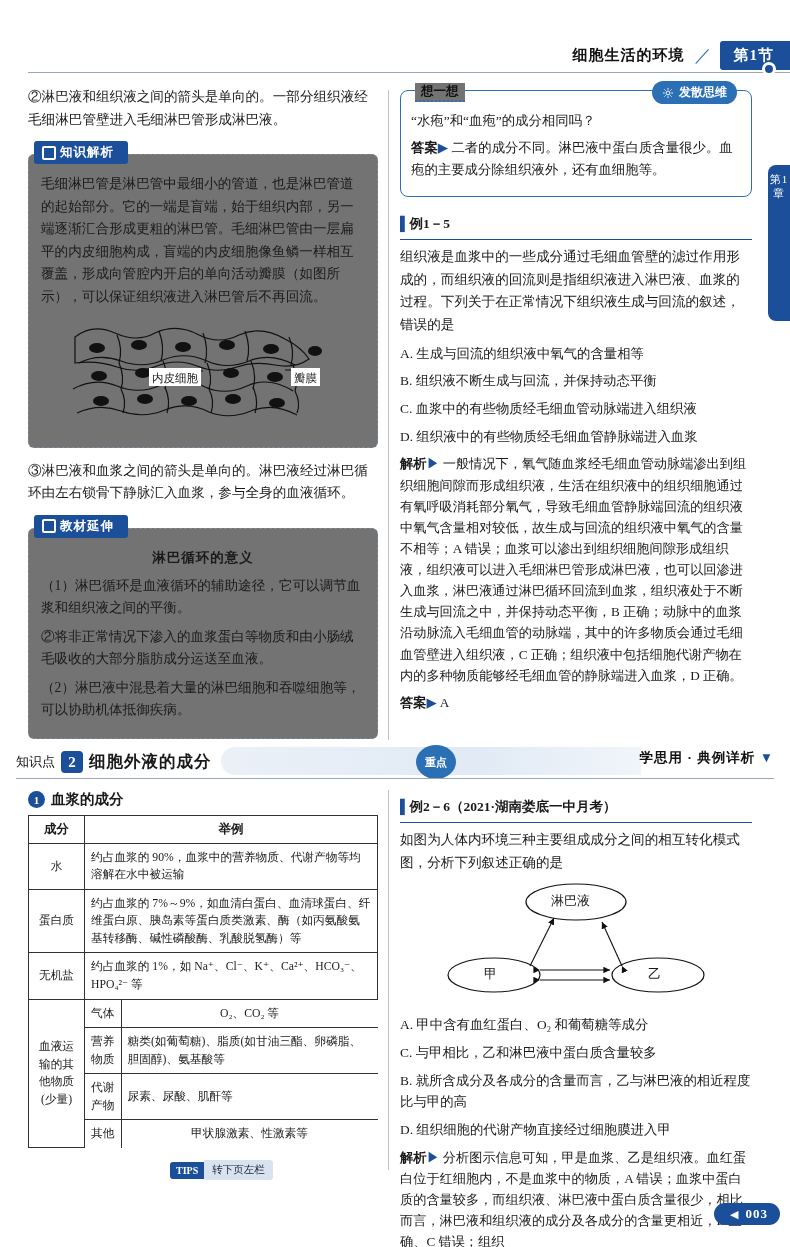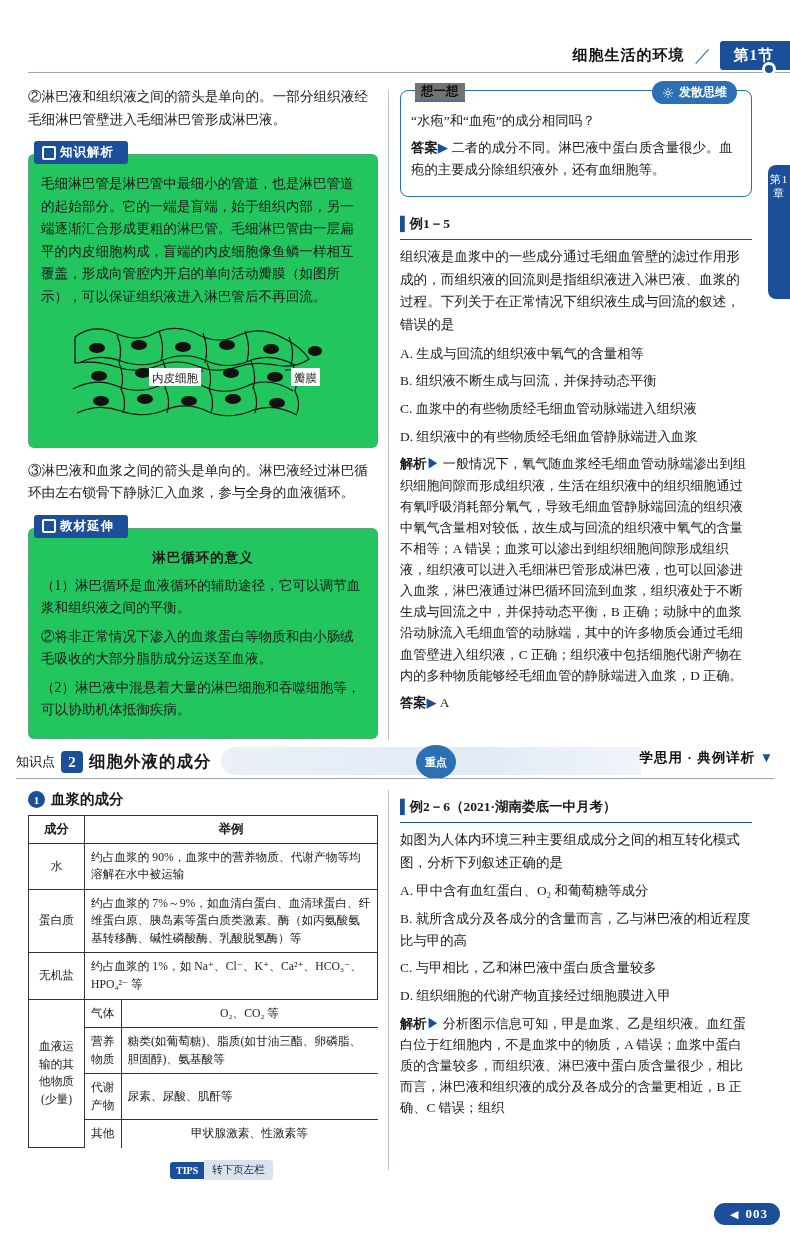--- a/index.html
+++ b/index.html
@@ -34,21 +34,21 @@
   }
   .header-rule {
     position:absolute; top:72px; left:28px; right:0; height:1px; background:#9aa7b5;
   }
   .header-dot {
     position:absolute; top:62px; right:14px; width:14px; height:14px;
     border-radius:50%; background:#1b4f99; border:3px solid #fff;
   }
   
   .side-tab {
-    position:absolute; right:0; top:165px; width:22px; height:134px;
+    position:absolute; right:0; top:165px; width:22px; height:156px;
     background:#1b4f99; color:#fff; border-radius:8px 0 0 8px;
     font-size:11px; text-align:center; padding-top:8px; line-height:1.25;
     letter-spacing:1px;
   }
   
   .col-left { position:absolute; left:28px; top:86px; width:350px; }
   .col-right { position:absolute; left:400px; top:86px; width:352px; }
   .divider { position:absolute; left:388px; top:90px; width:1px; height:650px; background:#b9c3ce; }
 
   p { margin:0 0 6px 0; line-height:1.62; font-size:13.5px; text-indent:0; }
@@ -61,21 +61,21 @@
     border-radius:3px; position:relative; letter-spacing:1px;
   }
   .tag::before{
     content:""; position:absolute; left:8px; top:50%; transform:translateY(-50%);
     width:10px; height:10px; border:2px solid #fff; border-radius:2px;
   }
   .tag-wrap { margin: 10px 0 0 6px; }
   .dashed-box {
     border:1px dashed #7d8b99; border-radius:6px;
     padding:10px 12px 10px 12px; margin-top:-10px; padding-top:18px;
-    background:#22c55e;
+    background:#737373;
   }
   .box-title-center{ text-align:center; font-weight:bold; font-size:13.5px; margin:2px 0 8px; letter-spacing:1px;}
 
   
   .think-box{
     border:1px solid #2b6fb5; border-radius:8px; padding:8px 10px 10px;
     position:relative; margin-top:4px; background:#fff;
   }
   .think-head{ display:flex; align-items:center; justify-content:space-between; margin:-18px 4px 6px; }
   .think-label{ background:#737373; font-size:12.5px; color:#111; font-weight:bold; padding:0 6px; border-bottom:2px dotted #2b6fb5;}
@@ -384,24 +384,43 @@
       </table>
   </div>
 
   <div class="low-right">
     <div class="ex-head">
       <span class="bar">▌</span><span>例2－6</span><span>（2021·湖南娄底一中月考）</span>
     </div>
     <div class="ex-bar"></div>
     <p class="body-text">如图为人体内环境三种主要组成成分之间的相互转化模式图，分析下列叙述正确的是</p>
 
+    <div class="map">
+      <svg width="300" height="130" viewBox="0 0 300 130">
+        <defs>
+          <marker id="ah" markerWidth="8" markerHeight="8" refX="6" refY="3" orient="auto">
+            <path d="M0,0 L6,3 L0,6 z" fill="#111"></path>
+          </marker>
+        </defs>
+        <ellipse cx="150" cy="22" rx="50" ry="18" fill="none" stroke="#111" stroke-width="1.2"></ellipse>
+        <ellipse cx="68" cy="95" rx="46" ry="17" fill="none" stroke="#111" stroke-width="1.2"></ellipse>
+        <ellipse cx="232" cy="95" rx="46" ry="17" fill="none" stroke="#111" stroke-width="1.2"></ellipse>
+        <path d="M104,86 L128,38" stroke="#111" stroke-width="1.1" fill="none" marker-end="url(#ah)"></path>
+        <path d="M196,86 L176,42" stroke="#111" stroke-width="1.1" fill="none" marker-start="url(#ah)" marker-end="url(#ah)"></path>
+        <path d="M114,90 L184,90" stroke="#111" stroke-width="1.1" fill="none" marker-start="url(#ah)" marker-end="url(#ah)"></path>
+        <path d="M114,100 L184,100" stroke="#111" stroke-width="1.1" fill="none" marker-start="url(#ah)" marker-end="url(#ah)"></path>
+      </svg>
+      <div style="position:absolute;left:125px;top:12px;font-size:13px;">淋巴液</div>
+      <div style="position:absolute;left:58px;top:85px;font-size:13px;">甲</div>
+      <div style="position:absolute;left:222px;top:85px;font-size:13px;">乙</div>
+    </div>
 
     <p class="opt">A. 甲中含有血红蛋白、O₂ 和葡萄糖等成分</p>
+    <p class="opt">C. 与甲相比，乙和淋巴液中蛋白质含量较多</p>
     <p class="opt">B. 就所含成分及各成分的含量而言，乙与淋巴液的相近程度比与甲的高</p>
-    <p class="opt">C. 与甲相比，乙和淋巴液中蛋白质含量较多</p>
     <p class="opt">D. 组织细胞的代谢产物直接经过细胞膜进入甲</p>
     <p class="jiexi handwrite" style="margin-top:4px;">
       <span class="jiexi-label">解析</span><span class="tri">▶</span>
       <span>分析图示信息可知，甲是血浆、乙是组织液。血红蛋白位于红细胞内，不是血浆中的物质，A 错误；血浆中蛋白质的含量较多，而组织液、淋巴液中蛋白质含量很少，相比而言，淋巴液和组织液的成分及各成分的含量更相近，B 正确、C 错误；组织</span>
     </p>
   </div>
 
   <div class="tips">
     <span class="tips-a">TIPS</span>
     <span class="tips-b">转下页左栏</span>

